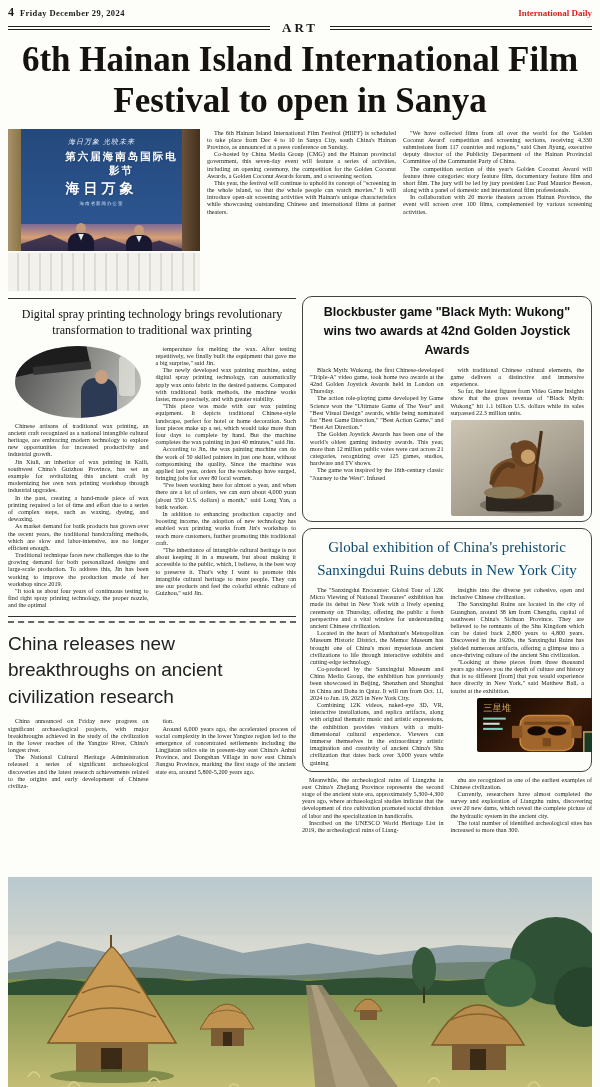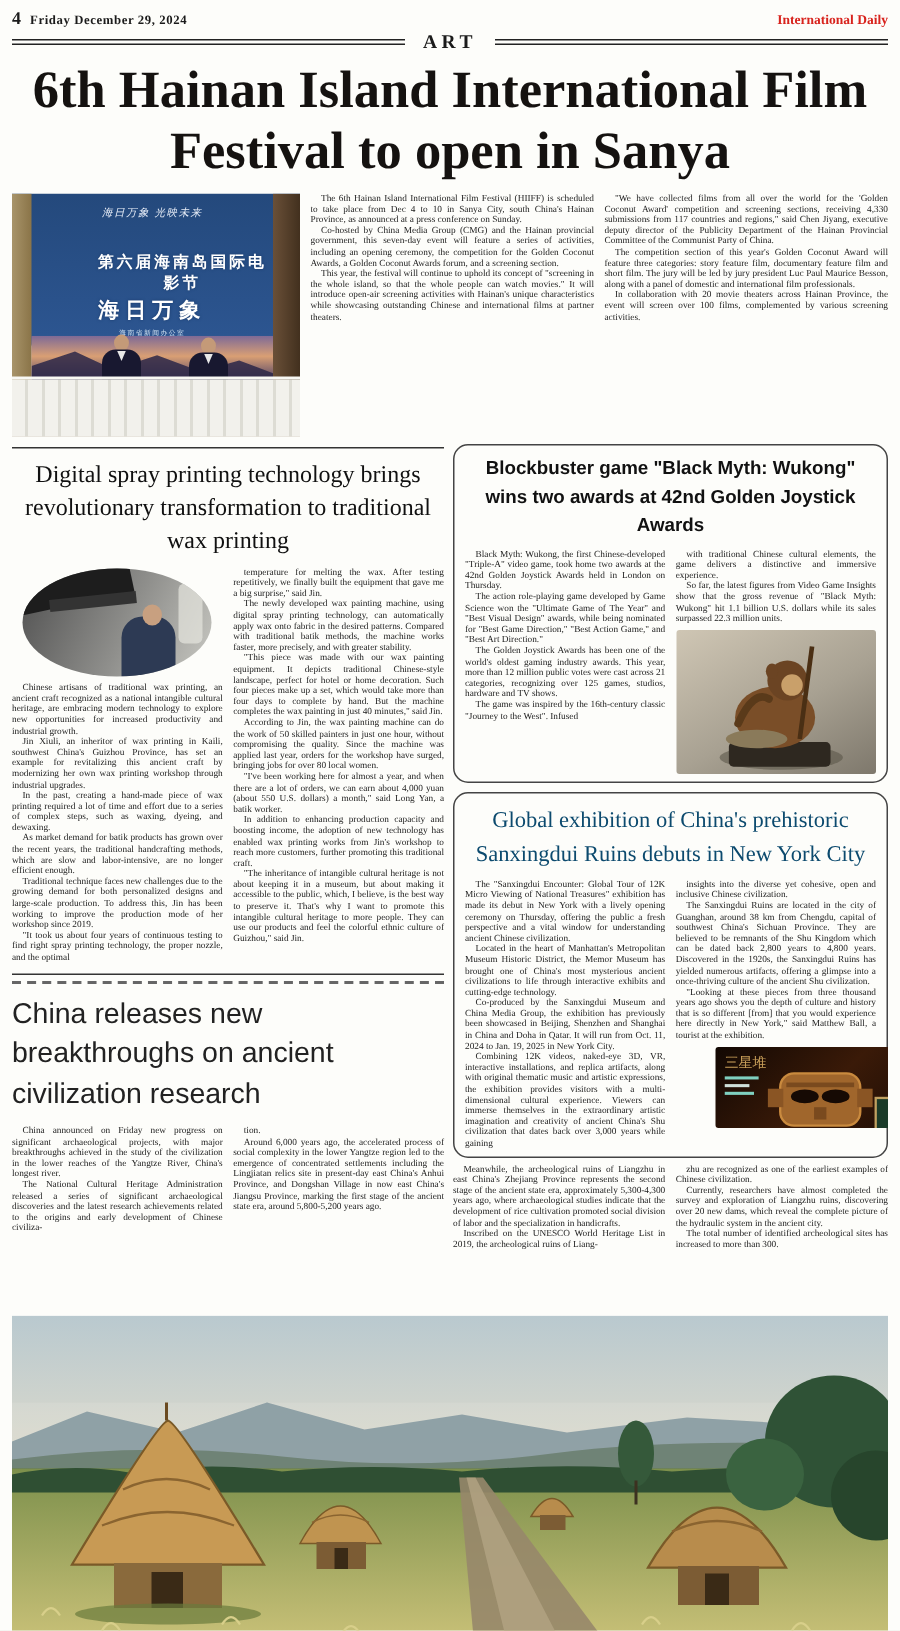--- a/index.html
+++ b/index.html
@@ -31,34 +31,34 @@
   .pc-right{position:absolute;right:0;top:0;width:18px;height:125px;background:linear-gradient(90deg,#6a5038,#42301e);}
   .pc-scene{position:absolute;left:13px;right:18px;top:95px;height:30px;background:linear-gradient(180deg,#7e6a96 0%,#d99f74 45%,#4a3f66 100%);}
   .pc-mtn{position:absolute;left:0;top:6px;width:100%;height:24px;background:#2c2748;clip-path:polygon(0 100%,0 60%,18% 20%,34% 70%,52% 30%,70% 75%,86% 45%,100% 80%,100% 100%);opacity:.85;}
   .pc-table{position:absolute;left:0;right:0;bottom:0;height:38px;background:repeating-linear-gradient(90deg,#f2f1ec 0 9px,#dddcd4 9px 11px);border-top:2px solid #f8f8f4;}
   .pc-fig{position:absolute;width:30px;height:34px;}
   .pc-fig .head{position:absolute;left:10px;top:0;width:10px;height:11px;border-radius:50%;background:#c49a78;}
   .pc-fig .torso{position:absolute;left:2px;top:10px;width:26px;height:24px;border-radius:9px 9px 0 0;background:#181830;}
   .pc-fig .collar{position:absolute;left:12px;top:11px;width:6px;height:7px;background:#e8e8e8;clip-path:polygon(0 0,100% 0,50% 100%);}
   .pc-text{position:absolute;left:13px;right:18px;top:8px;text-align:center;color:#fff;font-family:"Liberation Sans",sans-serif;}
   .pc-cal{font-size:7px;color:#e8eef8;letter-spacing:1px;font-style:italic;}
-  .pc-title{font-size:10.5px;font-weight:bold;letter-spacing:2px;margin-top:21px;text-shadow:0 0 2px #1a3a6a;padding-left:40px;}
+  .pc-title{font-size:10.5px;font-weight:bold;letter-spacing:2px;margin-top:3px;text-shadow:0 0 2px #1a3a6a;padding-left:40px;}
   .pc-sub{font-size:14px;font-weight:bold;letter-spacing:4px;margin-top:2px;text-shadow:0 0 2px #1a3a6a;}
   .pc-org{font-size:4.5px;color:#cfe0f0;margin-top:3px;letter-spacing:1px;}
 
   
   .mid{display:flex;gap:6px;height:578px;overflow:hidden;margin-top:3px;}
   .mid-left{width:288px;flex:none;}
   .mid-right{flex:1;min-width:0;}
   .hrule{border-top:1px solid #333;margin:2px 0;}
   .dashrule{border-top:2px dashed #666;margin:4px 0 2px 0;}
   .cols2{display:flex;gap:7px;}
   .cols2>div{flex:1;min-width:0;}
 
-  .wax-headline{font-size:16px;font-weight:400;text-align:center;line-height:1.38;margin:7px 2px 6px 2px;color:#111;}
+  .wax-headline{font-size:12px;font-weight:400;text-align:center;line-height:1.38;margin:7px 2px 6px 2px;color:#111;}
   .oval-photo{width:126px;height:72px;border-radius:50%;margin:1px auto 4px auto;position:relative;overflow:hidden;background:linear-gradient(115deg,#4f4f4f 0%,#8f8f8c 55%,#c9c9c3 100%);}
   .oval-machine{position:absolute;left:-8px;top:-10px;width:80px;height:34px;background:#1d1d1d;transform:rotate(-12deg);}
   .oval-machine2{position:absolute;left:18px;top:18px;width:58px;height:8px;background:#333;transform:rotate(-6deg);}
   .oval-body{position:absolute;right:24px;bottom:0;width:36px;height:40px;border-radius:14px 14px 0 0;background:#2d3a54;}
   .oval-head{position:absolute;right:33px;bottom:34px;width:13px;height:14px;border-radius:50%;background:#c8a080;}
   .oval-glow{position:absolute;right:6px;top:10px;width:16px;height:40px;background:#e6e6de;opacity:.7;border-radius:4px;}
 
   .box{border:1px solid #444;border-radius:10px;padding:5px 7px;background:#fdfdfa;}
   .wukong-headline{font-family:"Liberation Sans",sans-serif;font-size:12.5px;font-weight:600;text-align:center;line-height:1.55;margin:1px 0 5px 0;color:#111;}
   .sanx-headline{font-size:15px;font-weight:400;text-align:center;line-height:1.5;margin:2px 0 5px 0;color:#0c4a6e;}

